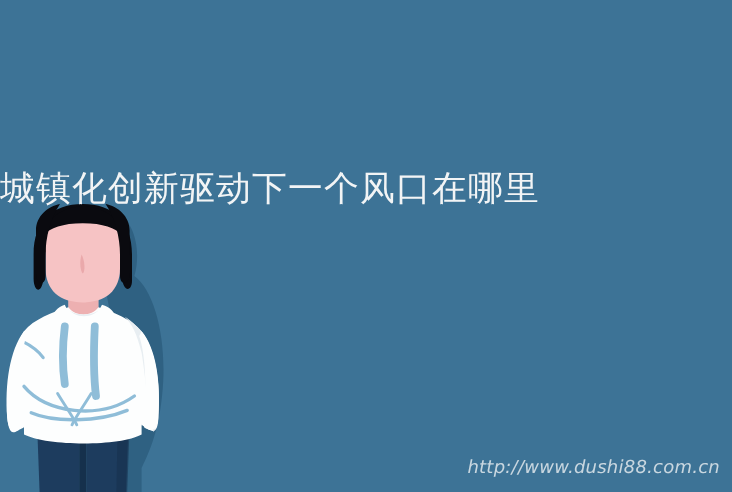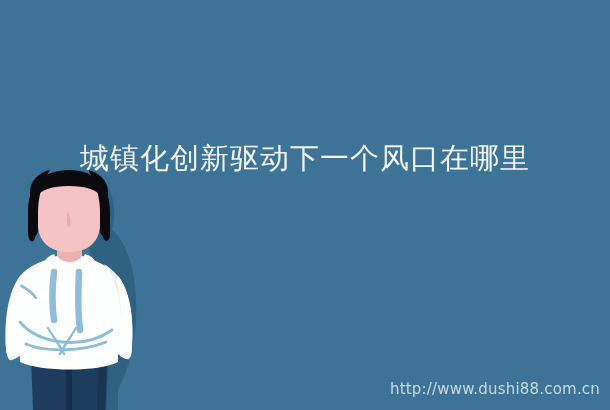--- a/index.html
+++ b/index.html
@@ -16,39 +16,39 @@
     font-family: "Liberation Sans", "DejaVu Sans", sans-serif;
     user-select: none;
   }
 
   
   #poster-title {
     position: absolute;
     left: 0;
     top: 140px;
     width: 610px;
-    text-align: center;
     color: #f2f4f5;
     font-size: 29px;
     line-height: 36px;
     letter-spacing: 1px;
     font-weight: 400;
     white-space: nowrap;
   }
 
   
   #watermark {
     position: absolute;
     right: 10px;
     bottom: 12px;
     color: rgba(236, 240, 243, 0.80);
     font-size: 15px;
     line-height: 17px;
     letter-spacing: 0.2px;
     font-family: "DejaVu Sans", "Liberation Sans", sans-serif;
+    font-style: italic;
   }
 
   
   #illustration {
     position: absolute;
     left: 0;
     top: 168px;
     width: 150px;
     height: 242px;
   }

